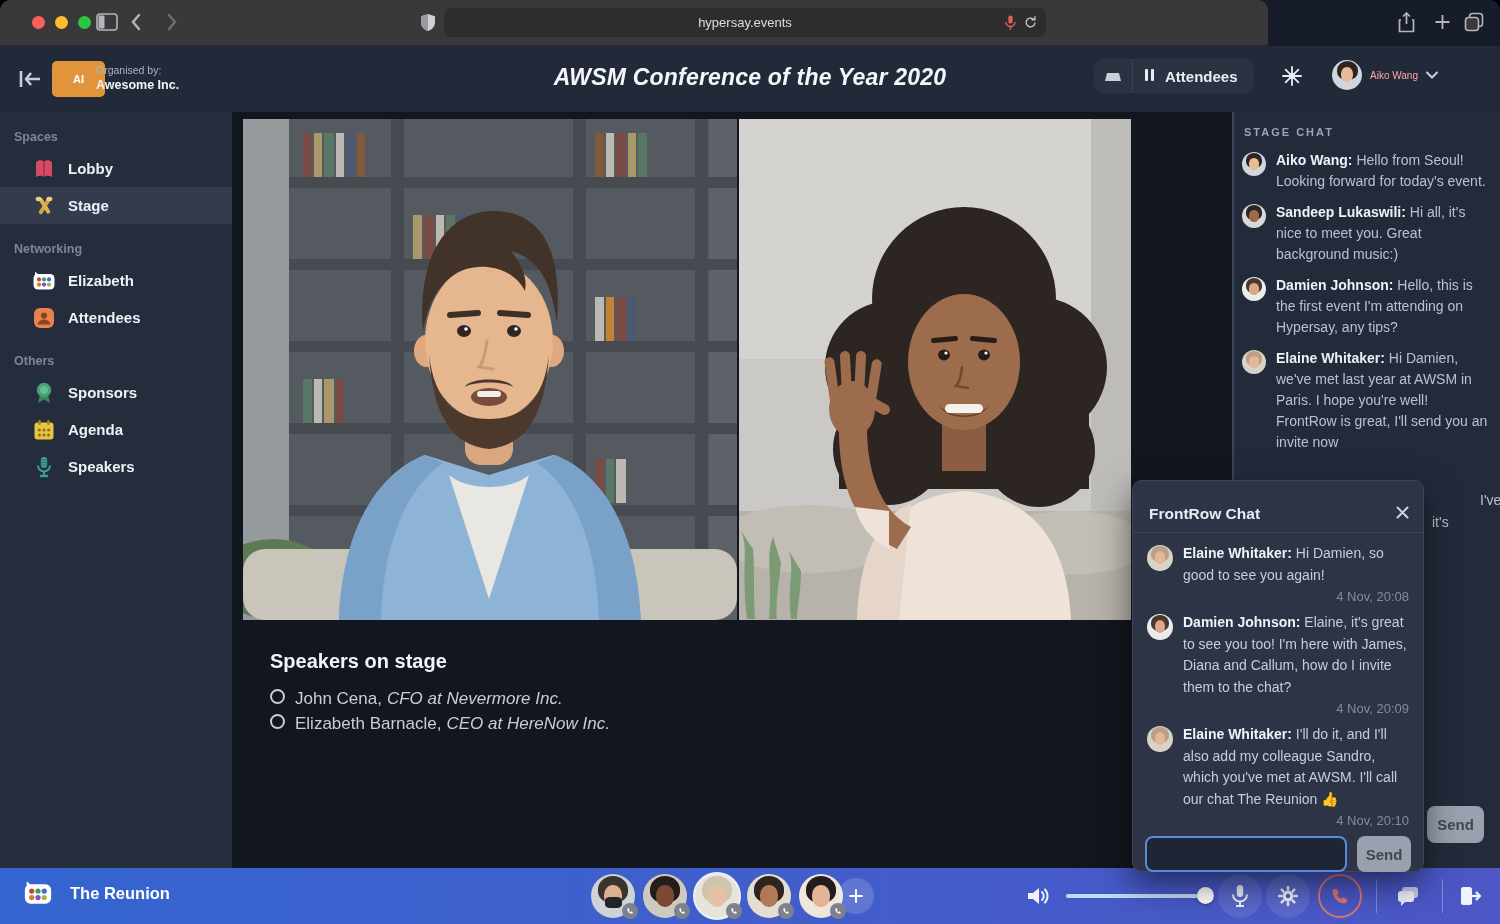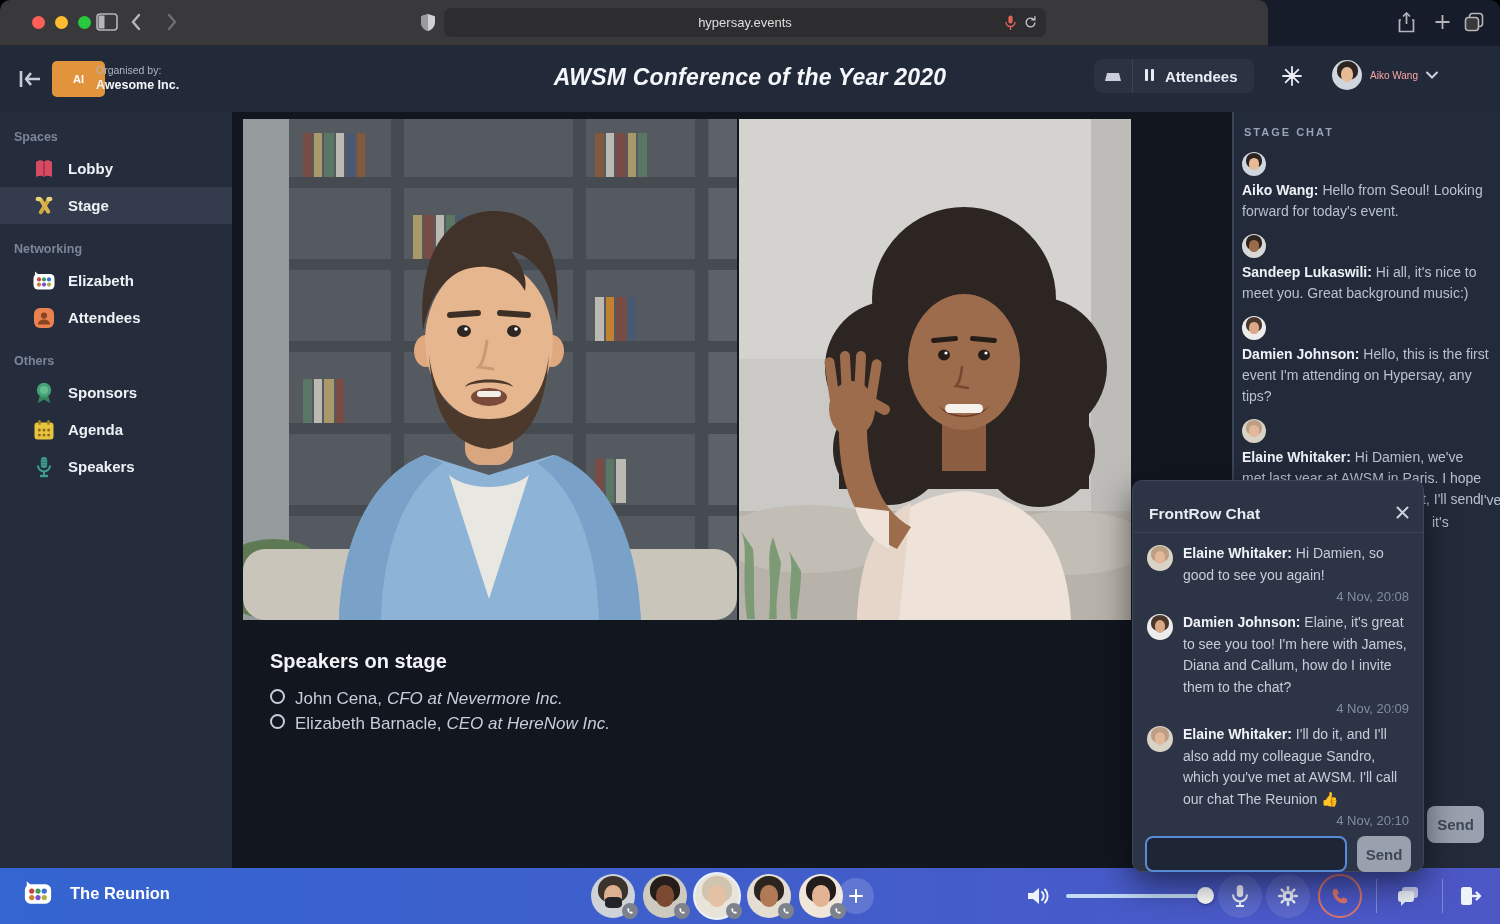--- a/index.html
+++ b/index.html
@@ -65,21 +65,21 @@
   .sp-head{position:absolute;left:38px;top:538px;font-size:20px;font-weight:700;color:#f2f4f8;}
   .sp-row{position:absolute;left:38px;display:flex;align-items:flex-start;font-size:17px;color:#c7cdd9;}
   .sp-row1{top:577px}.sp-row2{top:602px}
   .sp-marker{display:inline-block;width:11px;height:11px;border:2px solid #c7cdd9;border-radius:50%;margin-right:10px;}
   .sp-name{white-space:pre;}
   .sp-role{margin-left:5px;font-style:italic;}
 
   
   .stagechat{position:absolute;left:1232px;top:112px;width:268px;height:756px;background:#232b3b;border-left:2px solid #3a445a;box-sizing:border-box;padding:14px 10px 0 8px;}
   .sc-title{font-size:11px;font-weight:700;letter-spacing:2px;color:#9aa3b6;margin:0 0 12px 2px;}
-  .msg{display:flex;gap:4px;margin-bottom:10px;flex-direction:column;}
+  .msg{display:flex;gap:10px;margin-bottom:10px;}
   .msg .avatar{width:24px;height:24px;margin-top:2px;}
   .mtext{margin:0;font-size:14px;line-height:21px;color:#b9c1d1;}
   .mtext b{color:#eef1f7;font-weight:700;}
   .frag{position:absolute;font-size:14px;color:#b9c1d1;}
   .frag1{left:198px;top:380px;margin-left:48px;}
   .frag2{left:198px;top:402px;}
   .sc-send{position:absolute;left:1427px;top:806px;width:57px;height:37px;background:#99a1ae;border:none;border-radius:8px;font-size:15px;font-weight:700;color:#3e4756;font-family:inherit;}
 
   
   .popup{position:absolute;left:1132px;top:480px;width:292px;height:392px;background:#2c3446;border:1px solid #3d4659;border-radius:10px;box-shadow:0 12px 34px rgba(0,0,0,.55);box-sizing:border-box;z-index:5;display:flex;flex-direction:column;}

